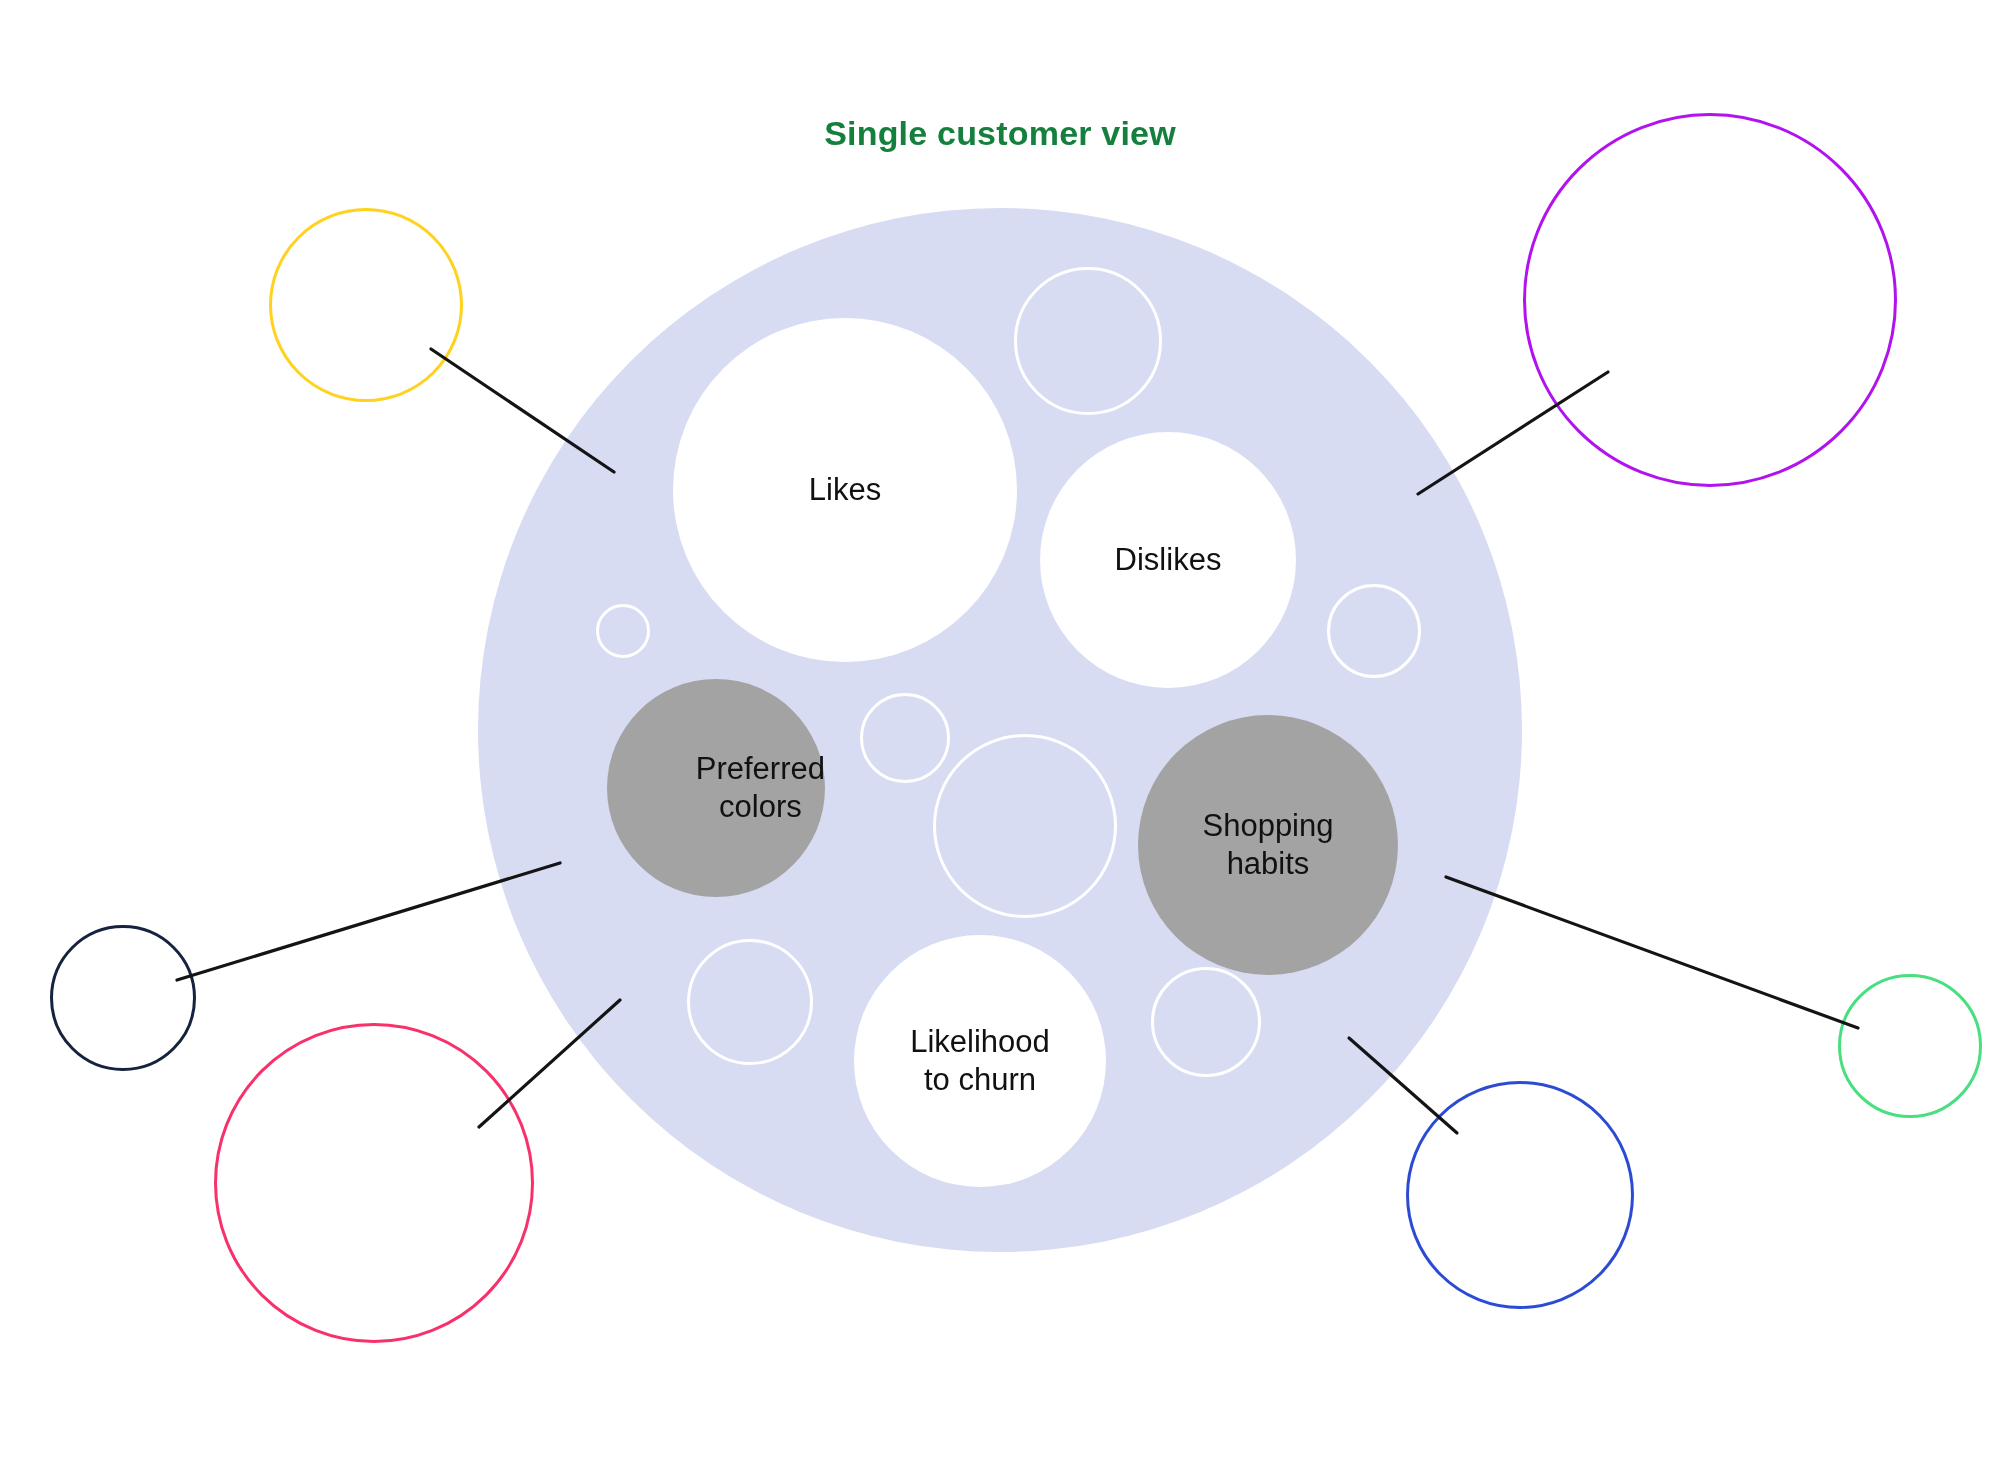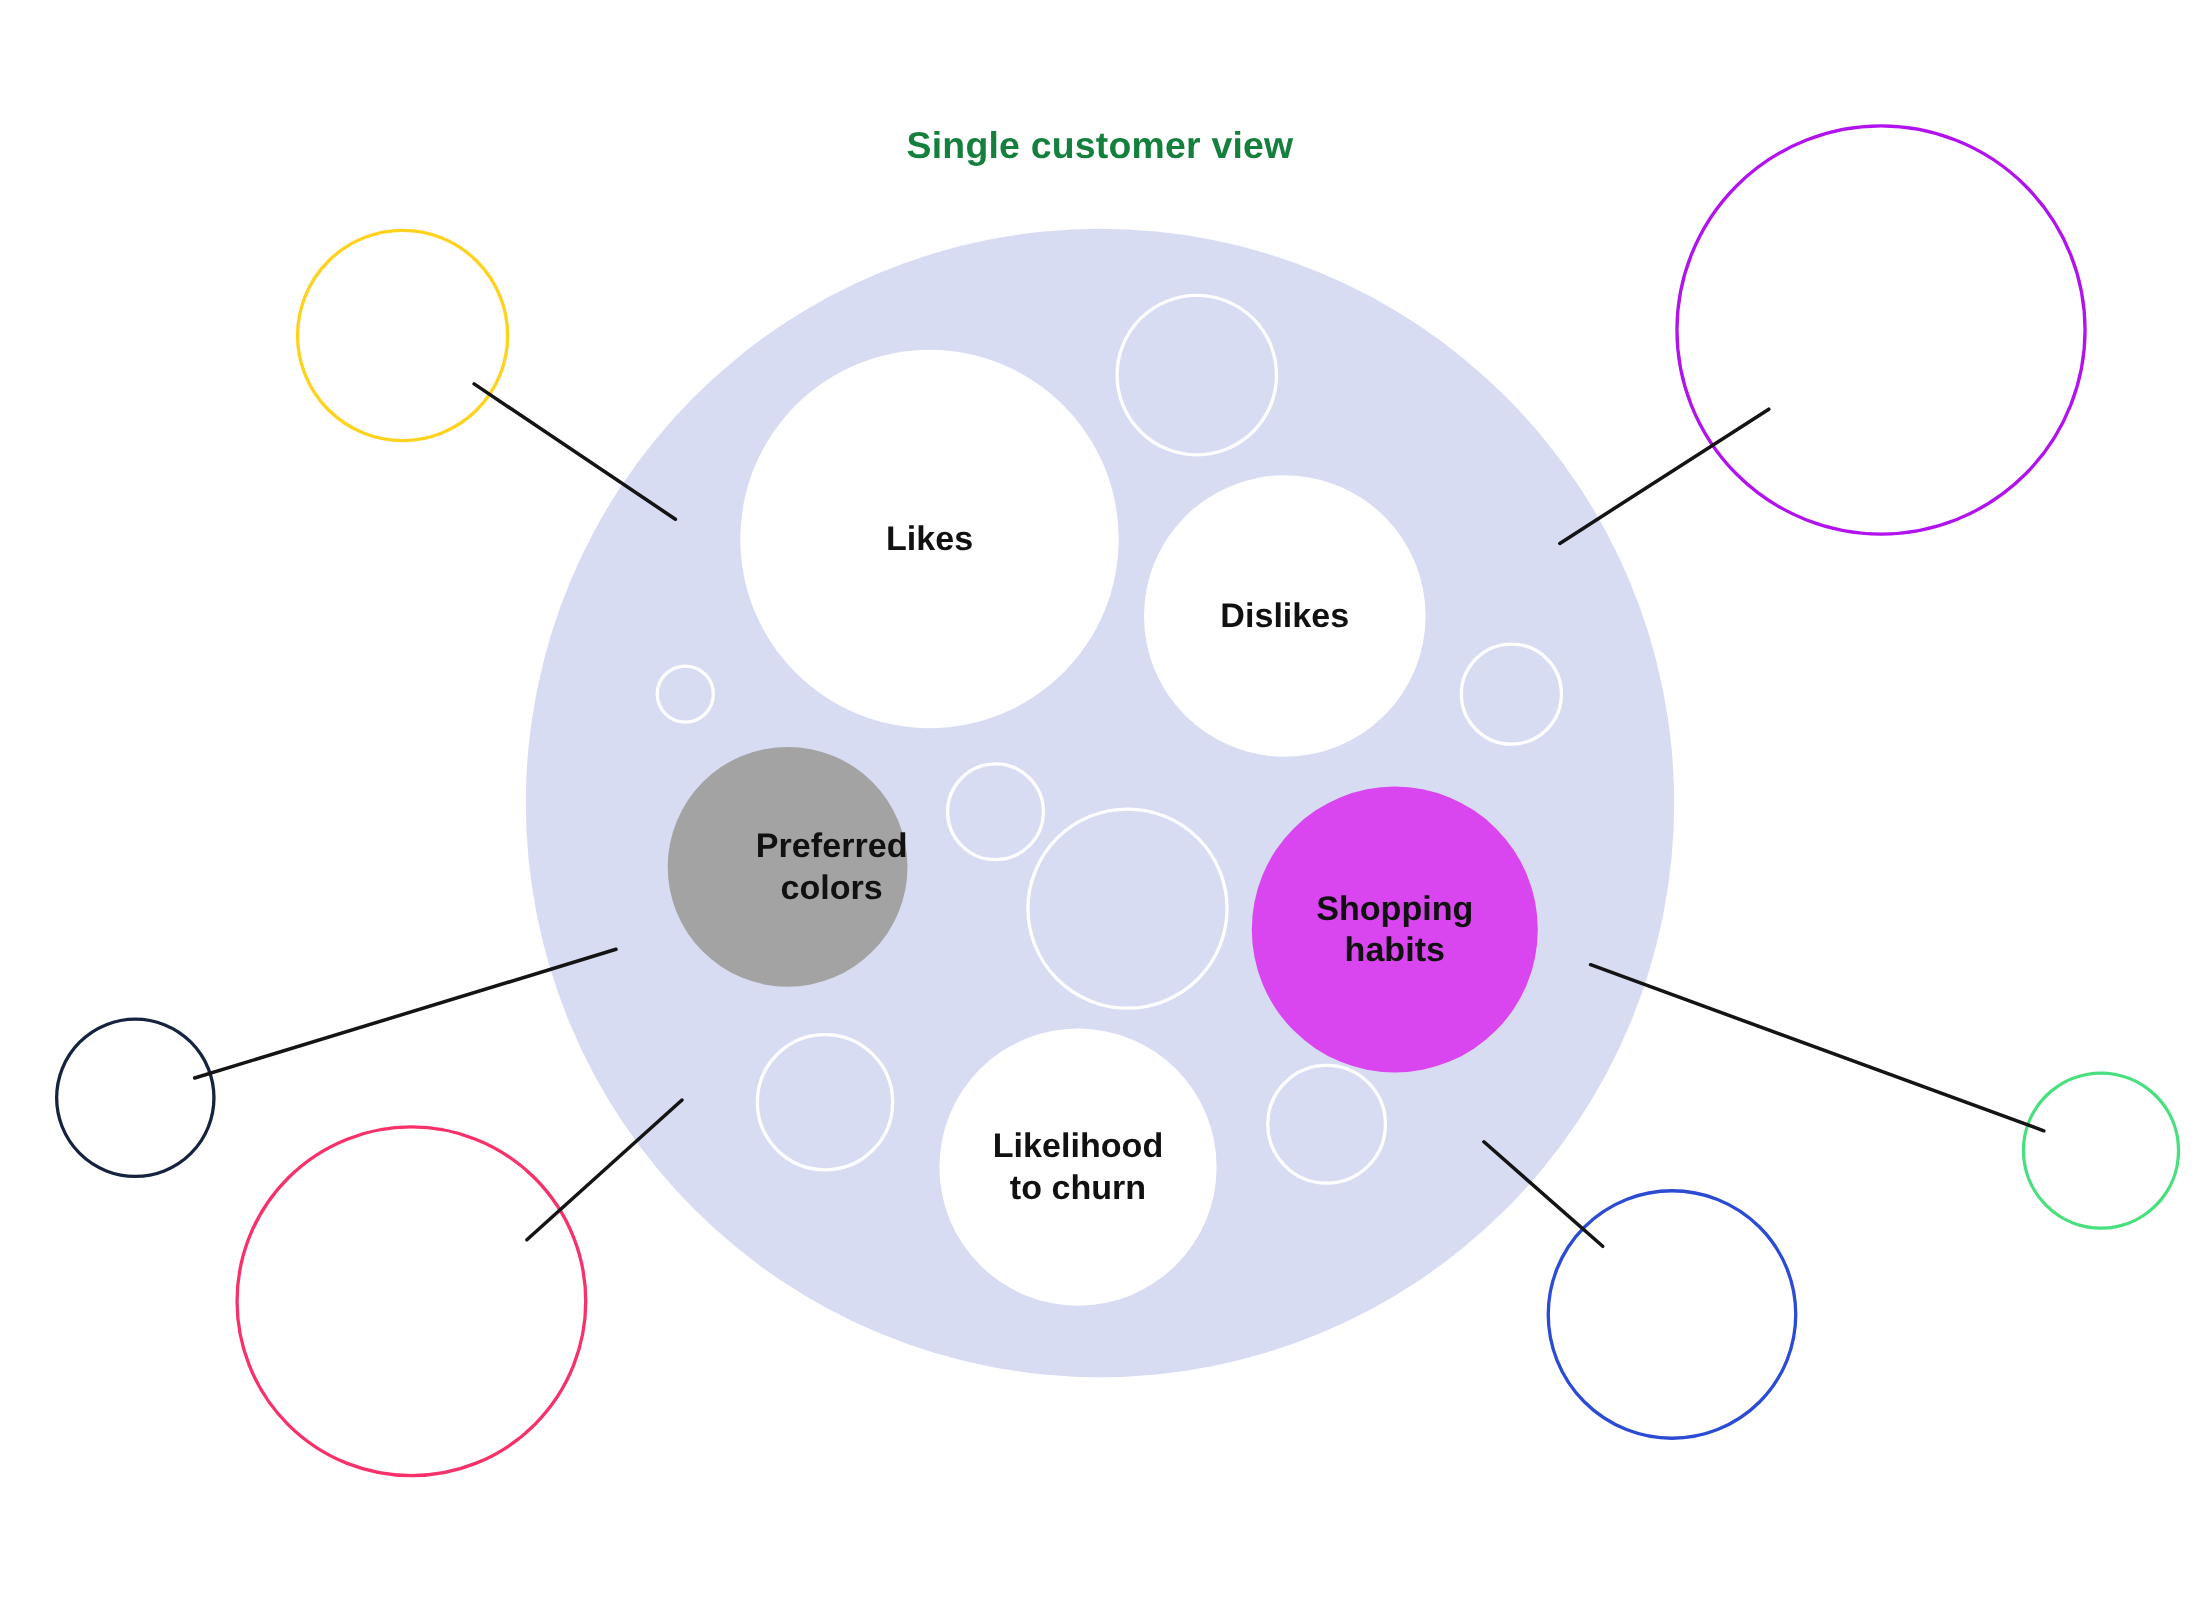--- a/index.html
+++ b/index.html
@@ -25,21 +25,20 @@
     font-size: 34px;
     font-weight: 700;
     letter-spacing: 0.2px;
     color: #15803d;
     z-index: 6;
   }
   .circle {
     position: absolute;
     border-radius: 50%;
     box-sizing: border-box;
-    font-weight: bold;
   }
   
   .hub {
     left: 478px;
     top: 208px;
     width: 1044px;
     height: 1044px;
     z-index: 1;
   }
   
@@ -122,21 +121,21 @@
   <div class="circle segment seg-likes" style="background: rgb(255, 255, 255);">
     <span class="label">Likes</span>
   </div>
   <div class="circle segment seg-dislikes" style="background: rgb(255, 255, 255);">
     <span class="label">Dislikes</span>
   </div>
   <div class="circle segment seg-preferred" style="background: #a3a3a3; justify-content: flex-end;">
     <span class="label">Preferred
 colors</span>
   </div>
-  <div class="circle segment seg-shopping" style="background: #d946ef;">
+  <div class="circle segment seg-shopping" style="background: #a3a3a3;">
     <span class="label">Shopping
 habits</span>
   </div>
   <div class="circle segment seg-churn" style="background: rgb(255, 255, 255);">
     <span class="label">Likelihood
 to churn</span>
   </div>
 
   <div class="circle satellite sat-yellow" style="border-color: rgb(255, 210, 30);"></div>
   <div class="circle satellite sat-purple" style="border-color: rgb(177, 18, 238);"></div>

